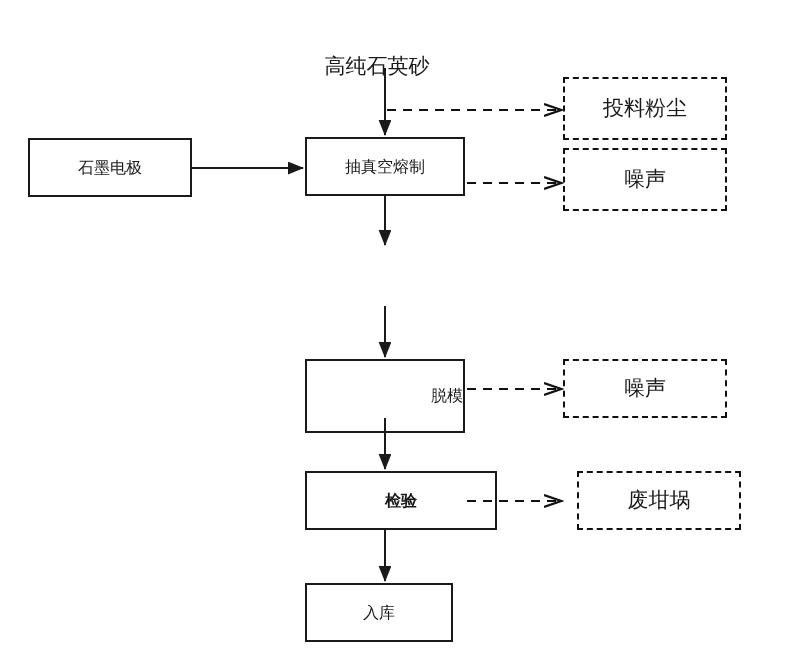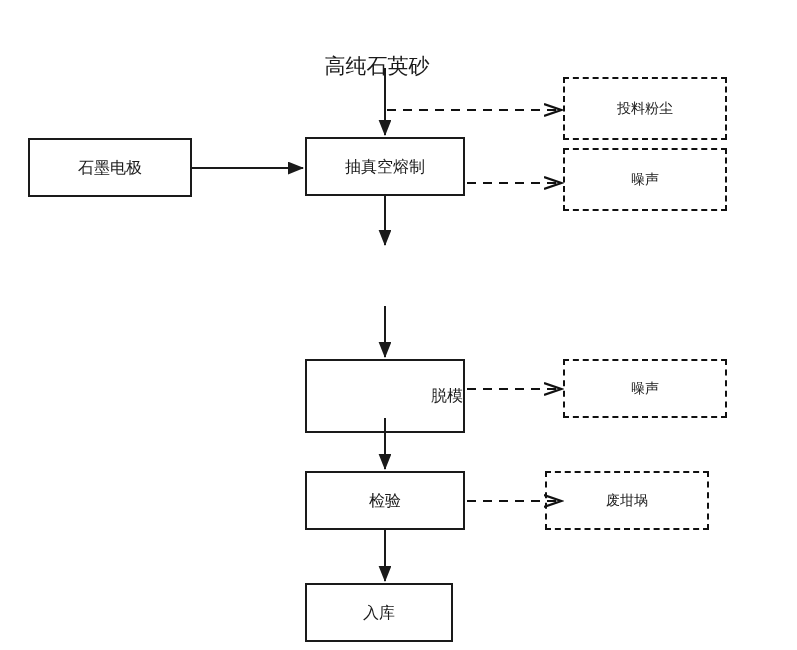--- a/index.html
+++ b/index.html
@@ -29,21 +29,21 @@
     line-height: 1.1;
     color: #1a1a1a;
     background: transparent;
   }
   .node.solid {
     border: 2px solid #1a1a1a;
     font-size: 16px;
   }
   .node.dashed {
     border: 2px dashed #111111;
-    font-size: 14px;
+    font-size: 21px;
   }
   .free-label {
     position: absolute;
     font-size: 21px;
     color: #1a1a1a;
     white-space: nowrap;
     text-align: center;
   }
   #edge-layer {
     position: absolute;
@@ -109,37 +109,37 @@
 
   <div class="node solid" style="left:305px; top:137px; width:160px; height:59px;">
     <span>抽真空熔制</span>
   </div>
 
 
   <div class="node solid" style="left:305px; top:359px; width:160px; height:74px;justify-content:flex-end;">
     <span>脱模</span>
   </div>
 
-  <div class="node solid" style="left:305px; top:471px; width:160px; height:59px;">
+  <div class="node solid" style="left:305px; top:471px; width:192px; height:59px;font-weight:bold;">
     <span>检验</span>
   </div>
 
   <div class="node solid" style="left:305px; top:583px; width:148px; height:59px;">
     <span>入库</span>
   </div>
 
   <div class="node dashed" style="left:563px; top:77px; width:164px; height:63px;">
     <span>投料粉尘</span>
   </div>
 
   <div class="node dashed" style="left:563px; top:148px; width:164px; height:63px;">
     <span>噪声</span>
   </div>
 
   <div class="node dashed" style="left:563px; top:359px; width:164px; height:59px;">
     <span>噪声</span>
   </div>
 
-  <div class="node dashed" style="left:545px; top:471px; width:164px; height:59px;">
+  <div class="node dashed" style="left:577px; top:471px; width:164px; height:59px;">
     <span>废坩埚</span>
   </div>
 
 </div>
 
 </body></html>

